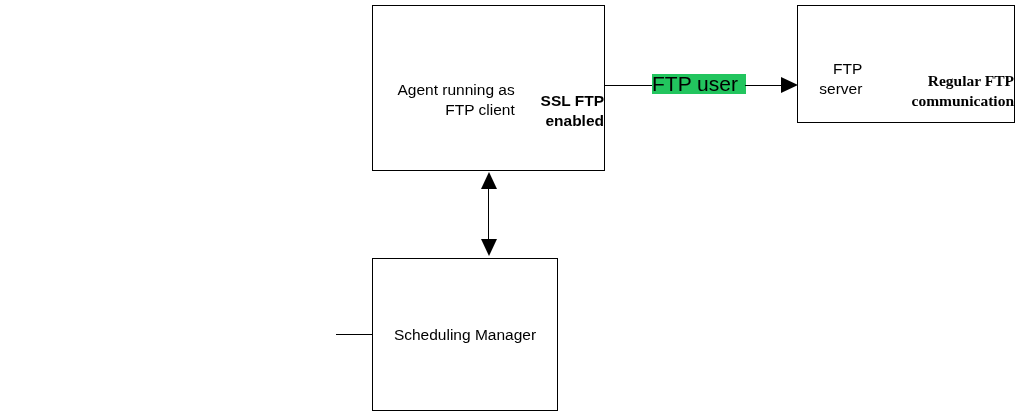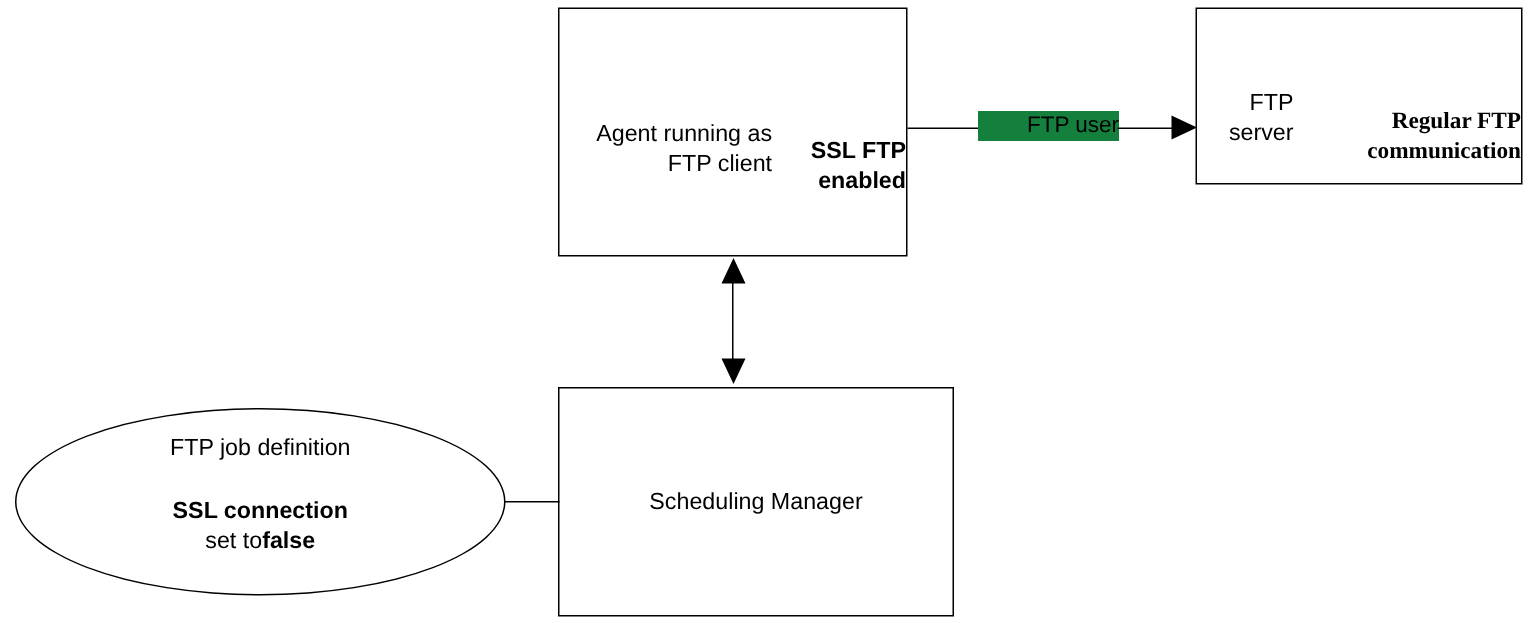--- a/index.html
+++ b/index.html
@@ -65,21 +65,21 @@
   #ftp-server-node .node-line.sub {
     margin-top: 24px;
     width: 180px;
     font-family: Liberation Serif, serif;
   }
 
   
   #scheduler-node {
     left: 372px;
     top: 258px;
-    width: 264px;
+    width: 186px;
     height: 153px;
     justify-content: center;
     padding-top: 0;
   }
 
   
   #job-def-node {
     position: absolute;
     left: 10px;
     top: 272px;
@@ -119,24 +119,24 @@
   #conn-agent-server-right {
     left: 745px;
     top: 85px;
     width: 38px;
   }
   #ftp-user-label {
     position: absolute;
     left: 652px;
     top: 74px;
     width: 94px;
-    text-align: right;
-    font-size: 15px;
+    text-align: left;
+    font-size: 21px;
     line-height: 20px;
-    background: #15803d;
+    background: #22c55e;
   }
   .arrow-right {
     position: absolute;
     width: 0;
     height: 0;
     border-top: 8px solid transparent;
     border-bottom: 8px solid transparent;
     border-left: 17px solid #000000;
   }
   #arrow-to-server {
@@ -194,25 +194,20 @@
 
   <div class="node" id="ftp-server-node">
     <div class="node-line title">FTP server</div>
     <div class="node-line sub bold">Regular FTP communication</div>
   </div>
 
   <div class="node" id="scheduler-node">
     <div class="node-line title">Scheduling Manager</div>
   </div>
 
-  <div id="job-def-node">
-    <div class="node-line title">FTP job definition</div>
-    <div class="node-line sub bold">SSL connection</div>
-    <div class="node-line"><span class="inline-reg">set to</span><span class="inline-bold">false</span></div>
-  </div>
 
   <div class="conn-line h-line" id="conn-agent-server-left"></div>
   <div id="ftp-user-label">FTP user</div>
   <div class="conn-line h-line" id="conn-agent-server-right"></div>
   <div class="arrow-right" id="arrow-to-server"></div>
 
   <div class="conn-line v-line" id="conn-agent-scheduler"></div>
   <div class="arrow-up" id="arrow-to-agent"></div>
   <div class="arrow-down" id="arrow-to-scheduler"></div>
 

